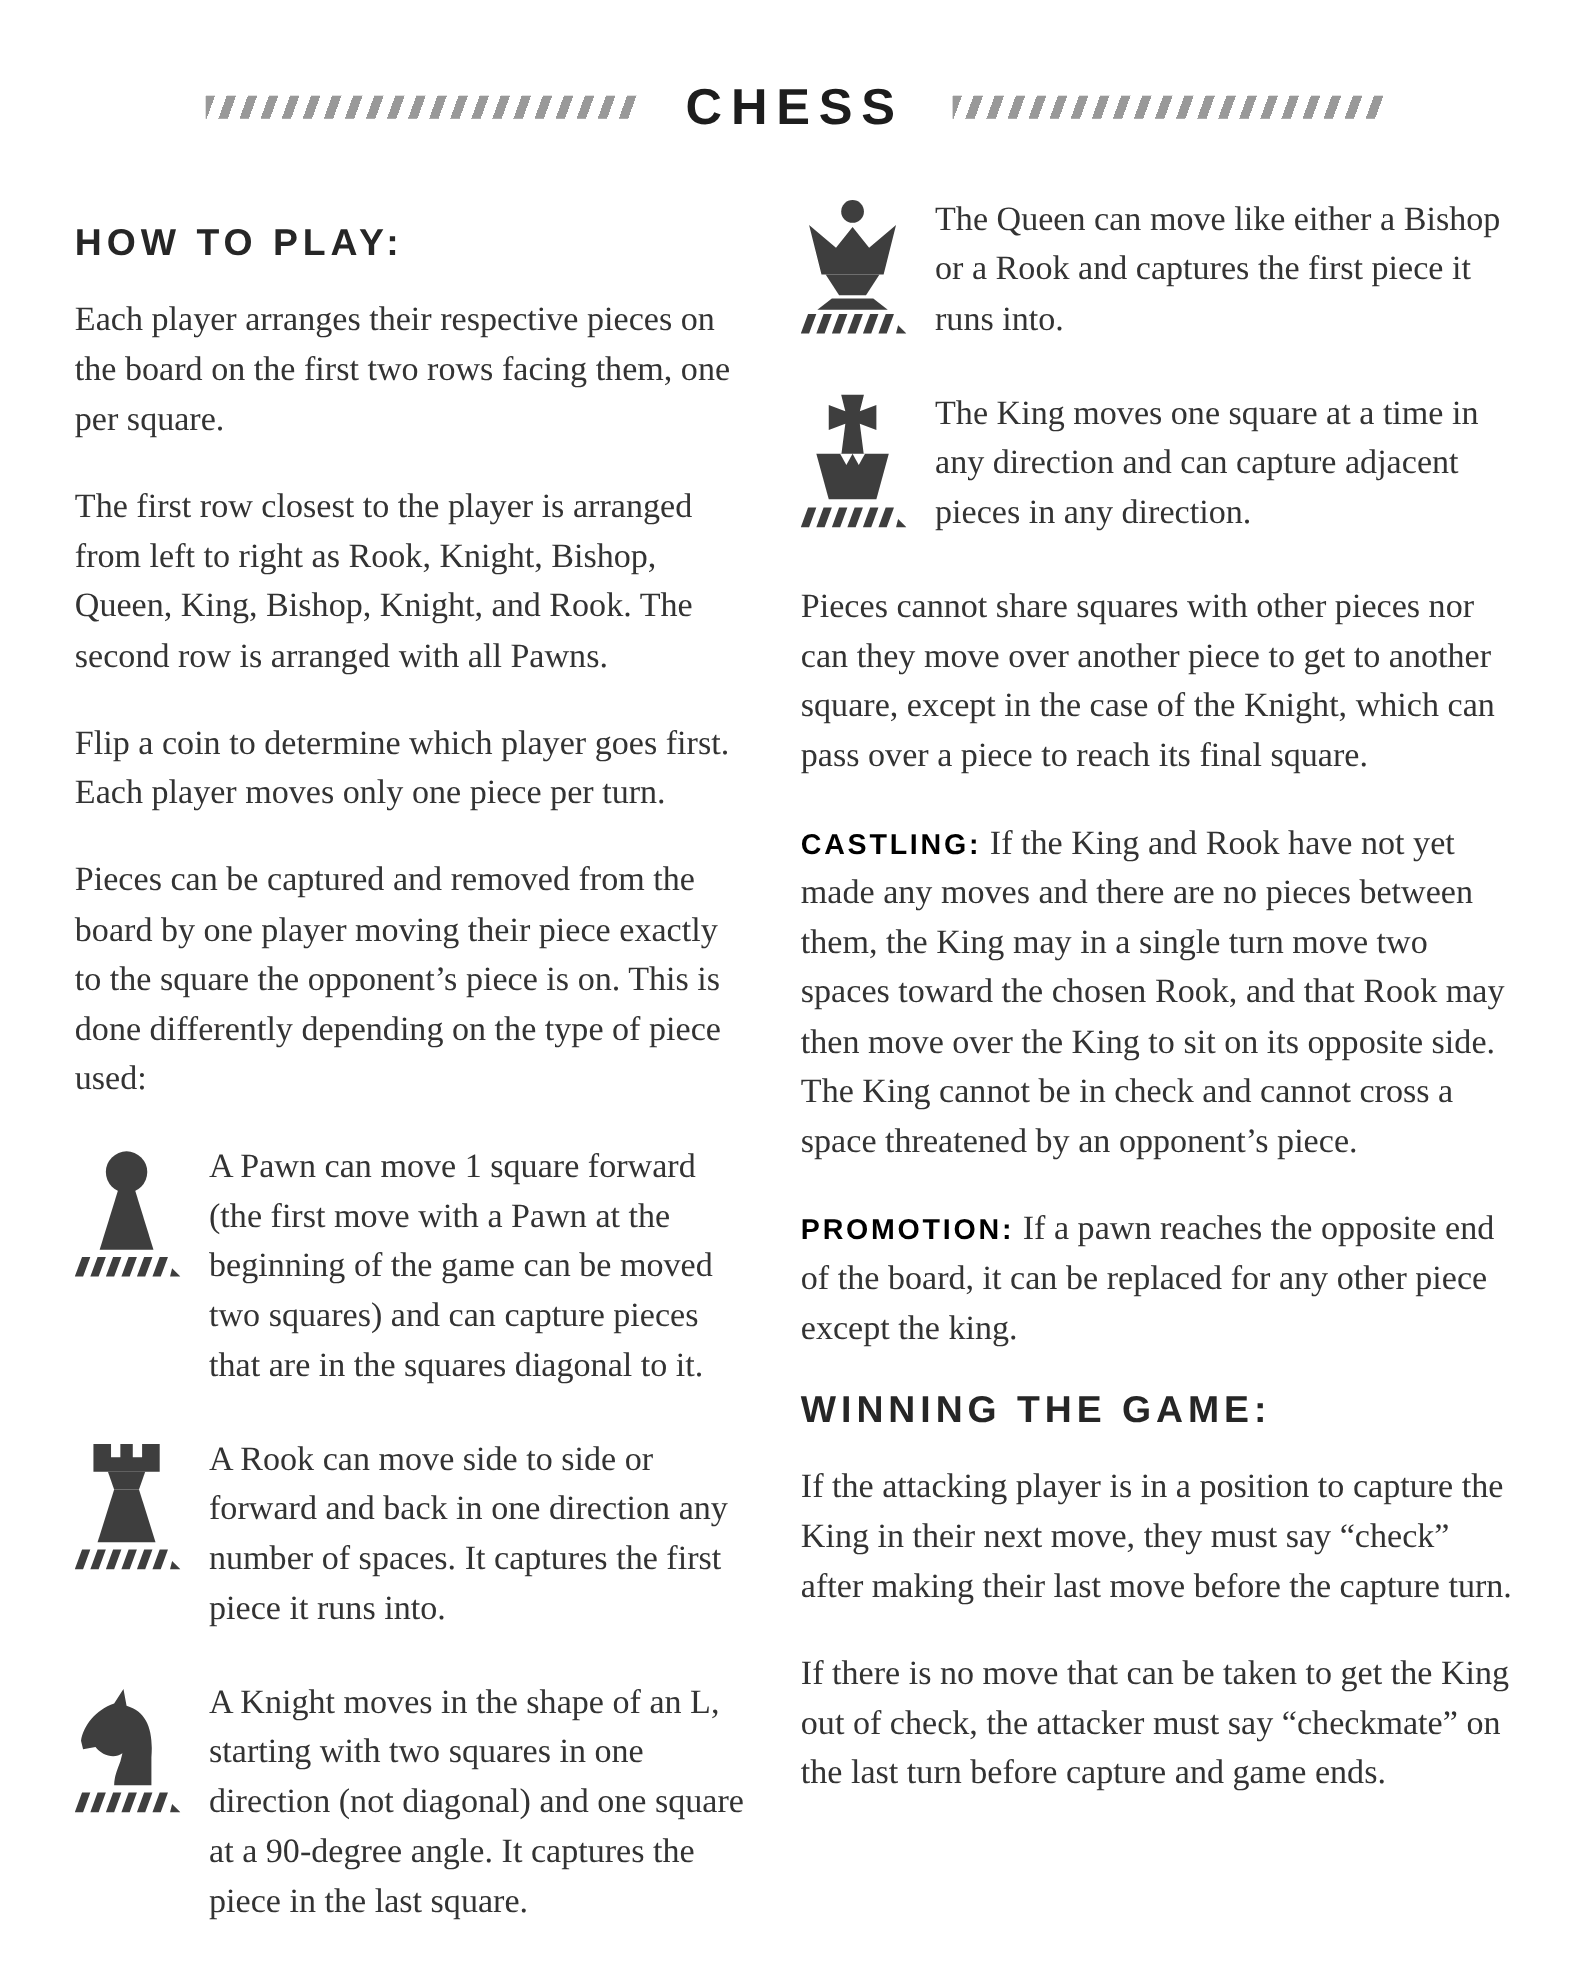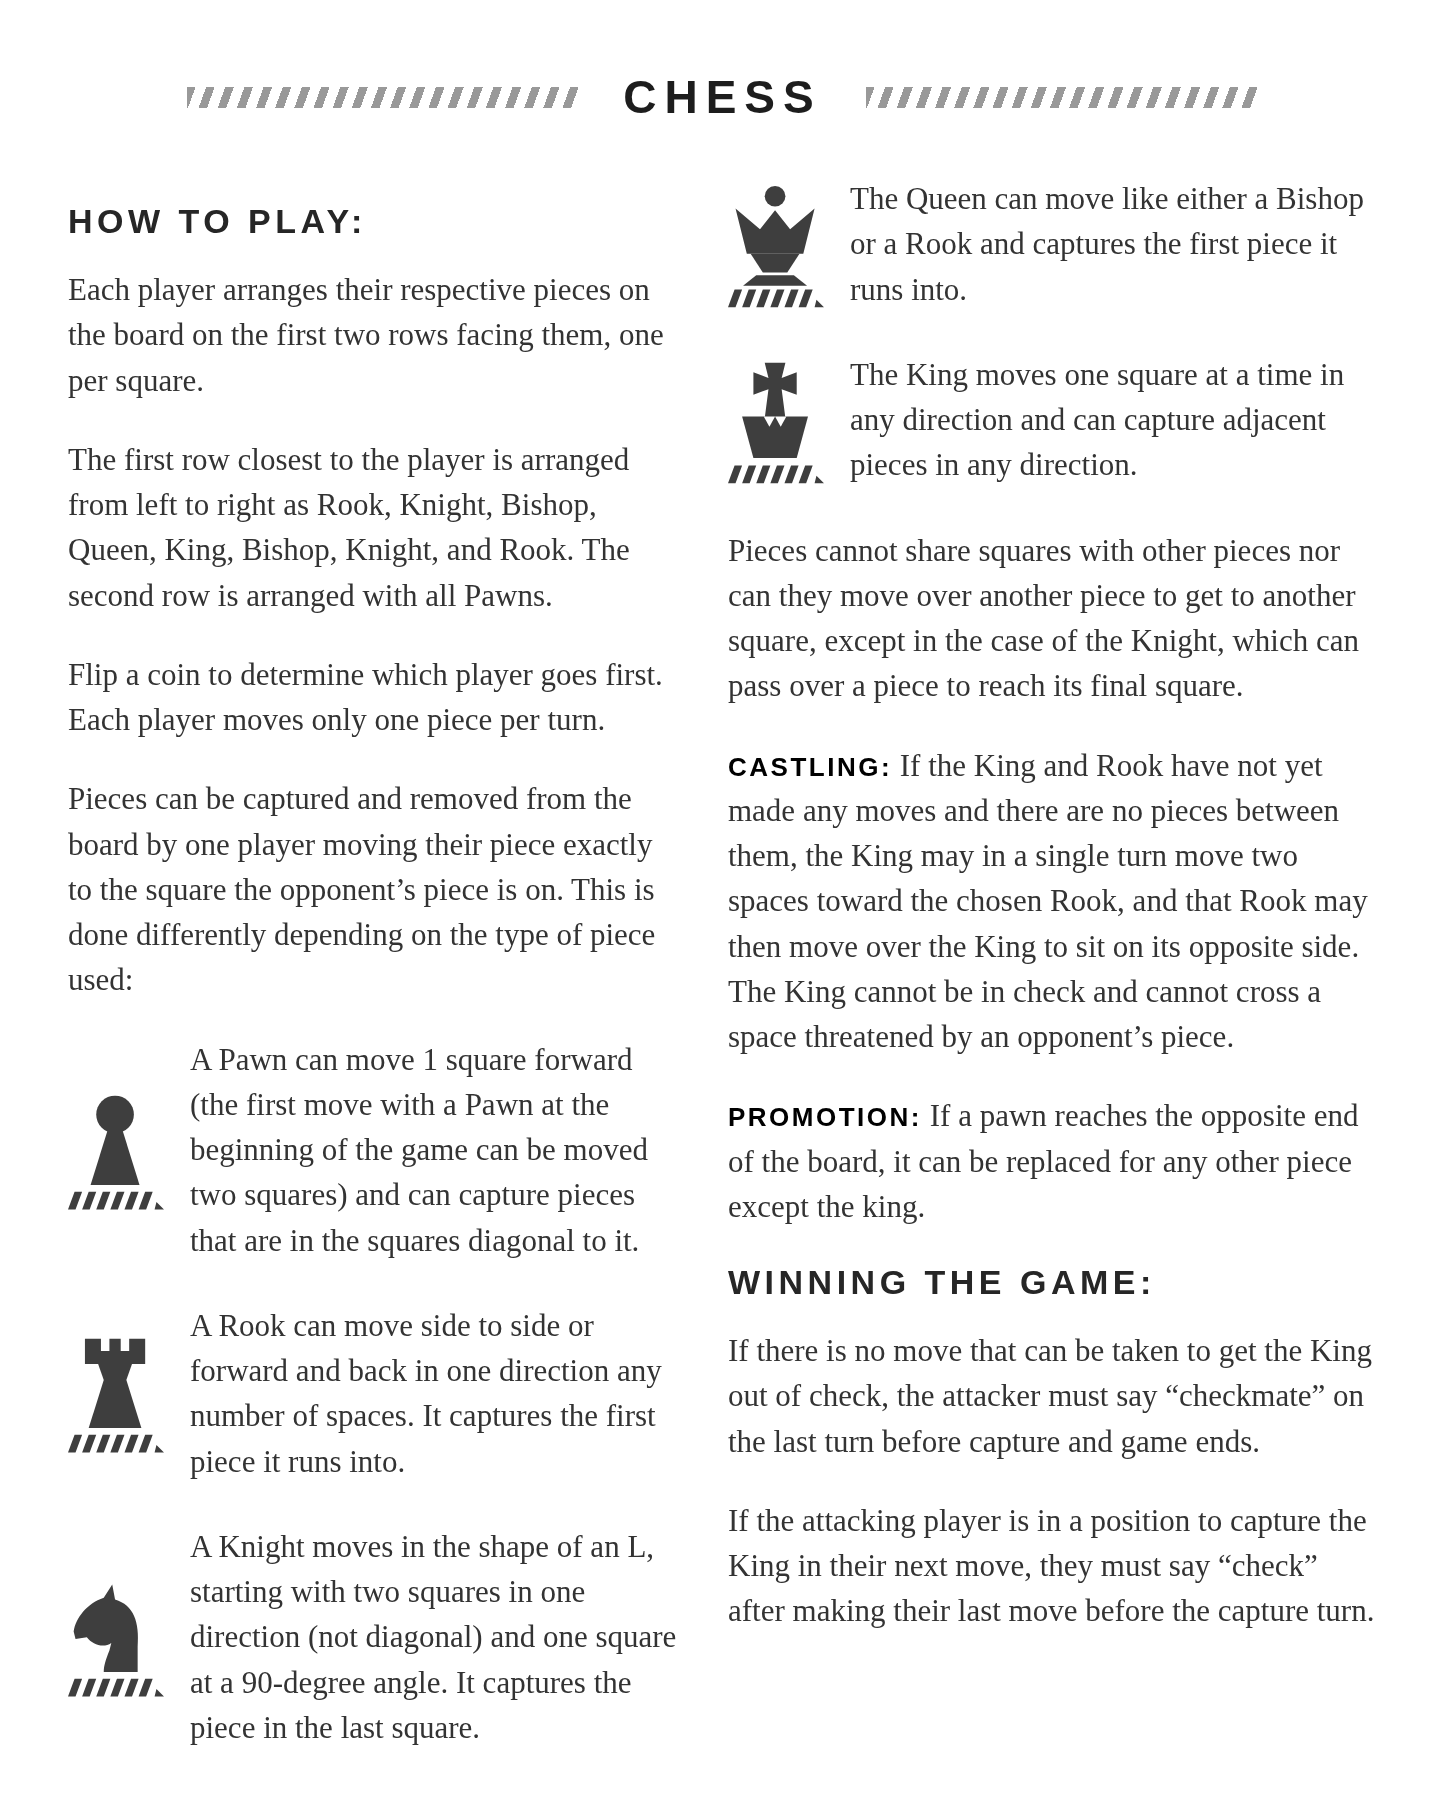--- a/index.html
+++ b/index.html
@@ -37,21 +37,21 @@
 
   p.body{font-size:31px;line-height:1.46;margin:0 0 34px 0;}
 
   .lead{
     font-family:"Liberation Sans", sans-serif;
     font-weight:bold;font-size:26px;letter-spacing:2.5px;
     color:#000000;
   }
 
   
-  .piece-row{display:flex;gap:26px;margin:0 0 40px 0;align-items:center;}
+  .piece-row{display:flex;gap:26px;margin:0 0 40px 0;align-items:flex-start;}
   .piece-icon{width:96px;flex:none;padding-top:4px;}
   .piece-icon svg{display:block;width:96px;height:auto;}
   .piece-text{font-size:31px;line-height:1.46;margin:0;}
   .ico{fill:#3e3e3e;}
   .cut{fill:#ffffff;}
 </style>
 </head>
 <body>
 
 <div class="page">
@@ -149,18 +149,18 @@
       </div>
 
       <p class="body">Pieces cannot share squares with other pieces nor can they move over another piece to get to another square, except in the case of the Knight, which can pass over a piece to reach its final square.</p>
 
       <p class="body"><span class="lead">CASTLING:</span> <span>If the King and Rook have not yet made any moves and there are no pieces between them, the King may in a single turn move two spaces toward the chosen Rook, and that Rook may then move over the King to sit on its opposite side. The King cannot be in check and cannot cross a space threatened by an opponent’s piece.</span></p>
 
       <p class="body"><span class="lead">PROMOTION:</span> <span>If a pawn reaches the opposite end of the board, it can be replaced for any other piece except the king.</span></p>
 
       <h2 class="section">WINNING THE GAME:</h2>
 
+      <p class="body">If the attacking player is in a position to capture the King in their next move, they must say “check” after making their last move before the capture turn.</p>
       <p class="body">If there is no move that can be taken to get the King out of check, the attacker must say “checkmate” on the last turn before capture and game ends.</p>
-      <p class="body">If the attacking player is in a position to capture the King in their next move, they must say “check” after making their last move before the capture turn.</p>
 
     </div>
   </div>
 </div>
 
 </body></html>

